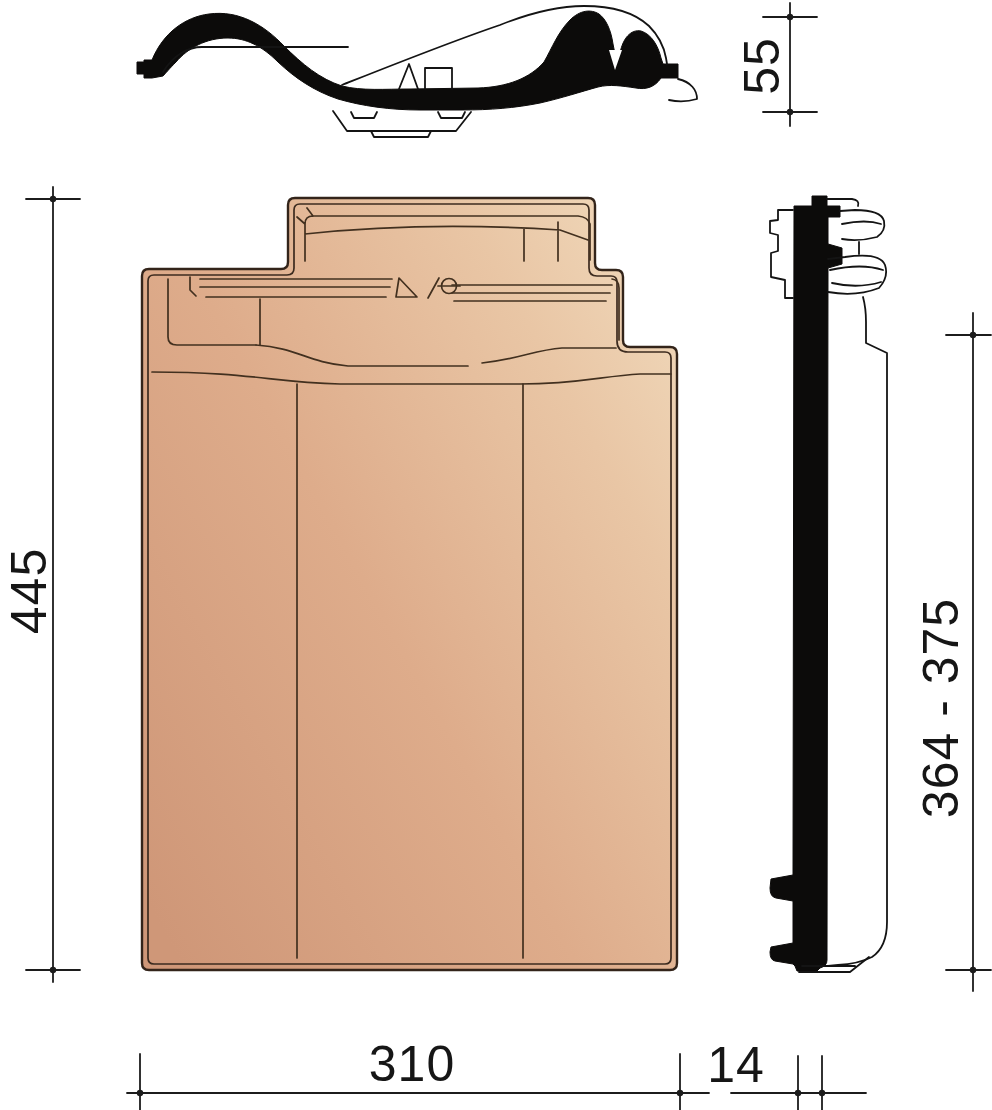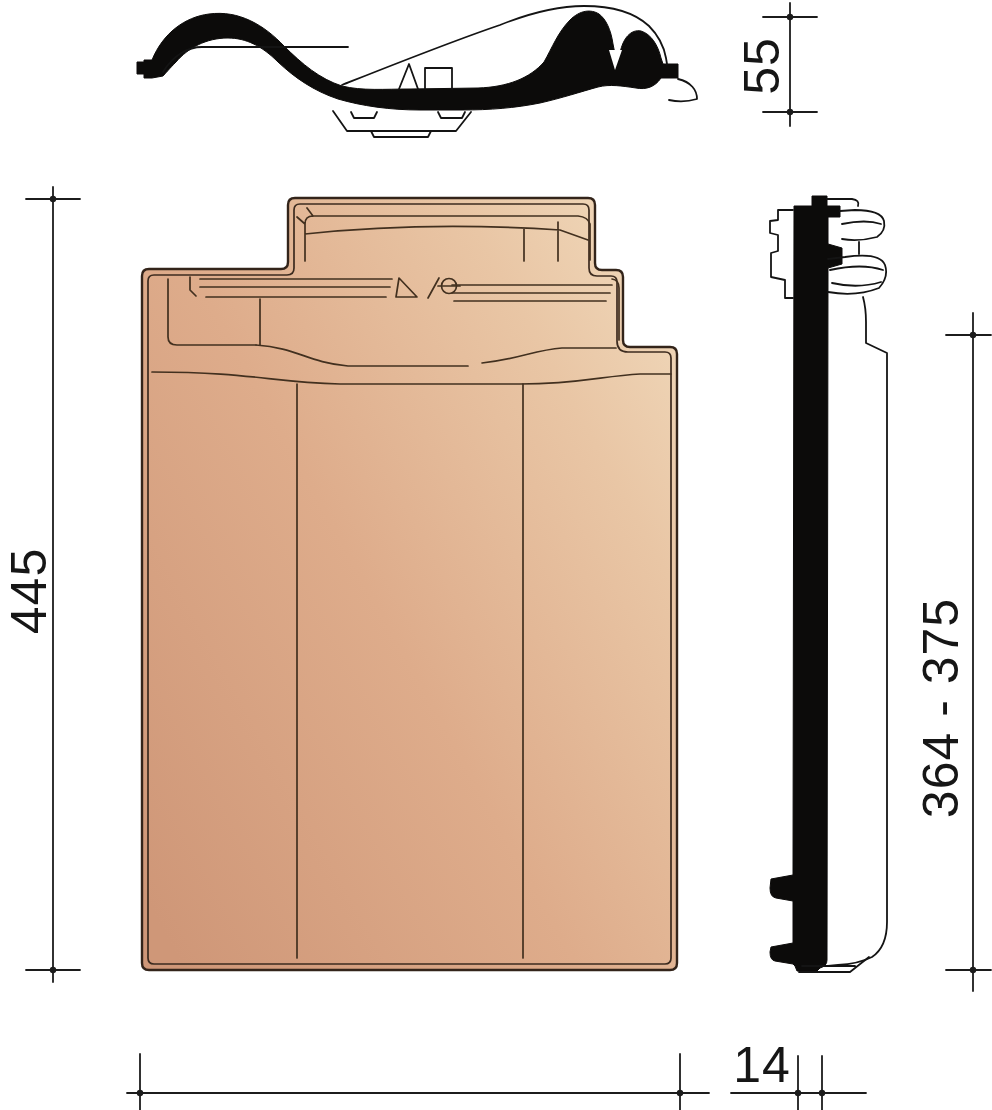--- a/index.html
+++ b/index.html
@@ -145,15 +145,16 @@
       </g>
     </g>
   </svg>
 
   <div class="dim-label vert" style="left:762px;top:66px;">55</div>
 
   <div class="dim-label vert" style="left:29px;top:591px;">445</div>
 
   <div class="dim-label vert" style="left:941px;top:708px;">364 - 375</div>
 
+  <div class="dim-label" style="left:412px;top:1064px;">310</div>
 
-  <div class="dim-label" style="left:762px;top:1065px;">14</div>
+  <div class="dim-label" style="left:736px;top:1065px;">14</div>
 </div>
 
 </body></html>

